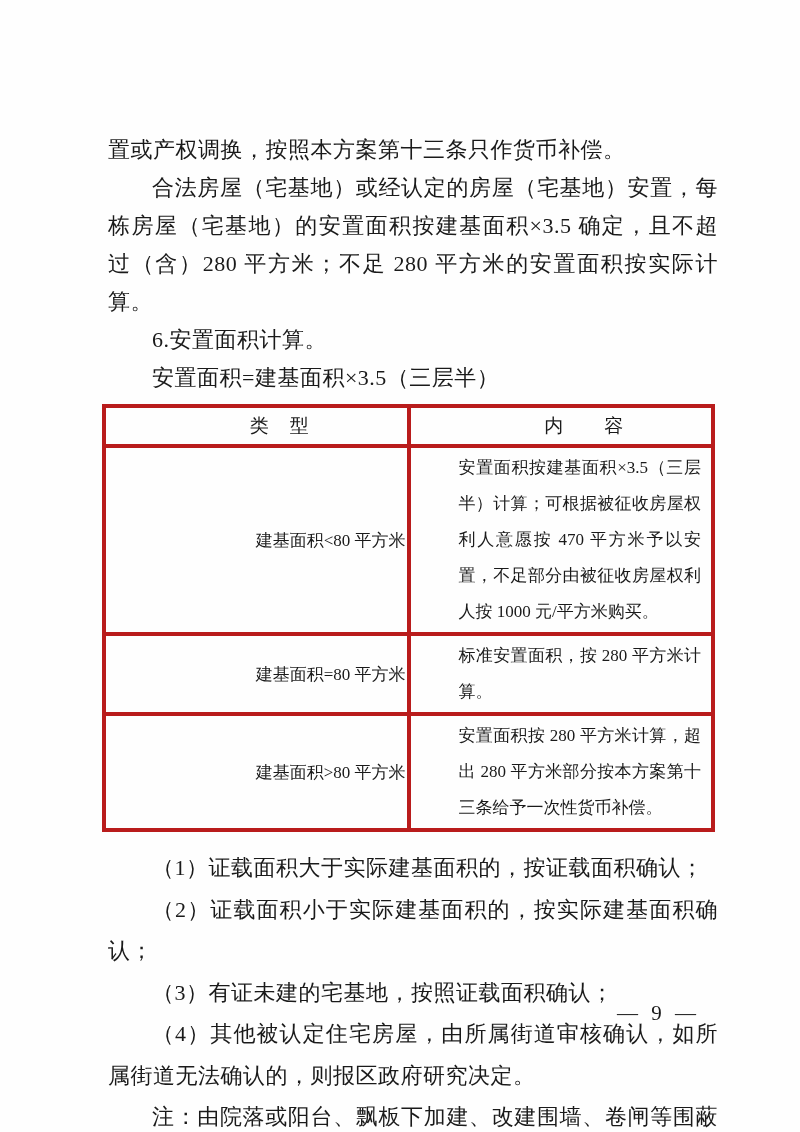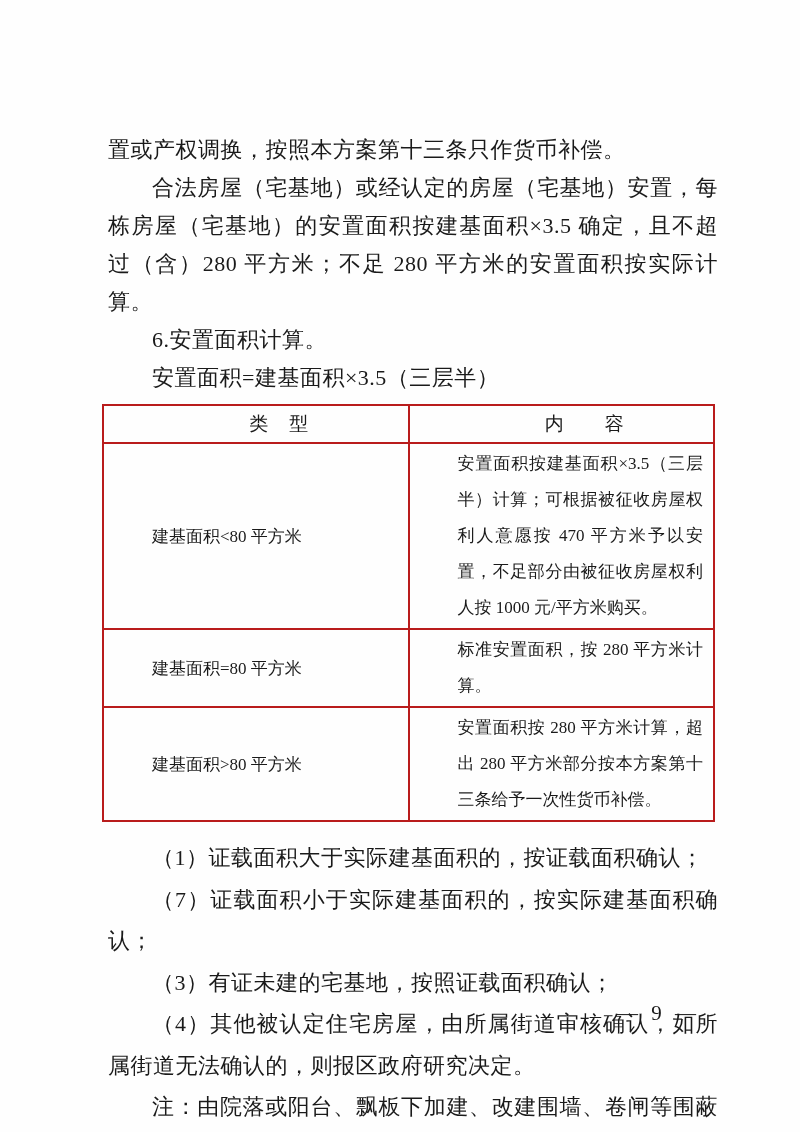--- a/index.html
+++ b/index.html
@@ -34,32 +34,32 @@
 
   table.doc-table {
     border-collapse: collapse;
     width: 613px;
     margin-left: -6px;
     margin-top: 7px;
     margin-bottom: 15px;
     table-layout: fixed;
   }
   table.doc-table, table.doc-table th, table.doc-table td {
-    border: 2px solid #b91c1c;
+    border: 4px solid #b91c1c;
     padding-left: 48px;
   }
   table.doc-table th {
     height: 34px;
     font-size: 19px;
     font-weight: normal;
     text-align: center;
     letter-spacing: 1px;
   }
   td.type-cell {
-    text-align: left;
+    text-align: right;
     vertical-align: middle;
     font-size: 17px;
     width: 172px;
   }
   td.content-cell {
     vertical-align: middle;
     font-size: 17px;
     line-height: 36px;
     padding: 2px 10px;
     text-align: justify;
@@ -110,21 +110,21 @@
         </tr>
         <tr class="row-mid">
           <td class="type-cell">建基面积&gt;80 平方米</td>
           <td class="content-cell">安置面积按 280 平方米计算，超出 280 平方米部分按本方案第十三条给予一次性货币补偿。</td>
         </tr>
       </tbody>
     </table>
 
     <div class="lower">
       <p class="body-line indent">（1）证载面积大于实际建基面积的，按证载面积确认；</p>
-      <p class="body-line indent">（7）证载面积小于实际建基面积的，按实际建基面积确认；</p>
+      <p class="body-line indent">（2）证载面积小于实际建基面积的，按实际建基面积确认；</p>
       <p class="body-line indent">（3）有证未建的宅基地，按照证载面积确认；</p>
       <p class="body-line indent">（4）其他被认定住宅房屋，由所属街道审核确认，如所属街道无法确认的，则报区政府研究决定。</p>
       <p class="body-line indent">注：由院落或阳台、飘板下加建、改建围墙、卷闸等围蔽形成的部分不纳入建基面积计算。</p>
 
     </div>
 
   </div>
 
   <div class="page-number">— 9 —</div>
 </div>

